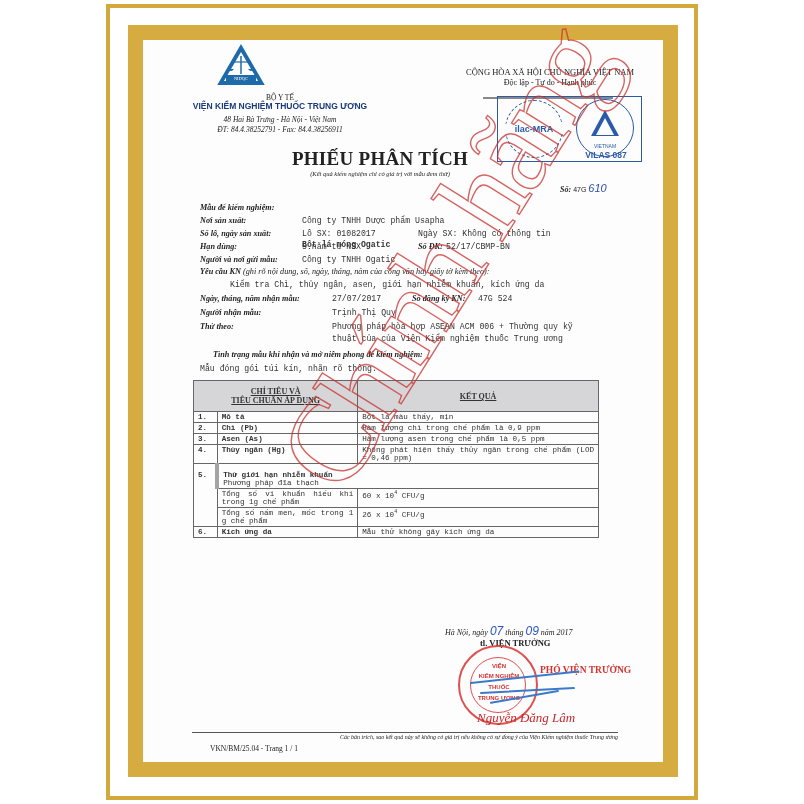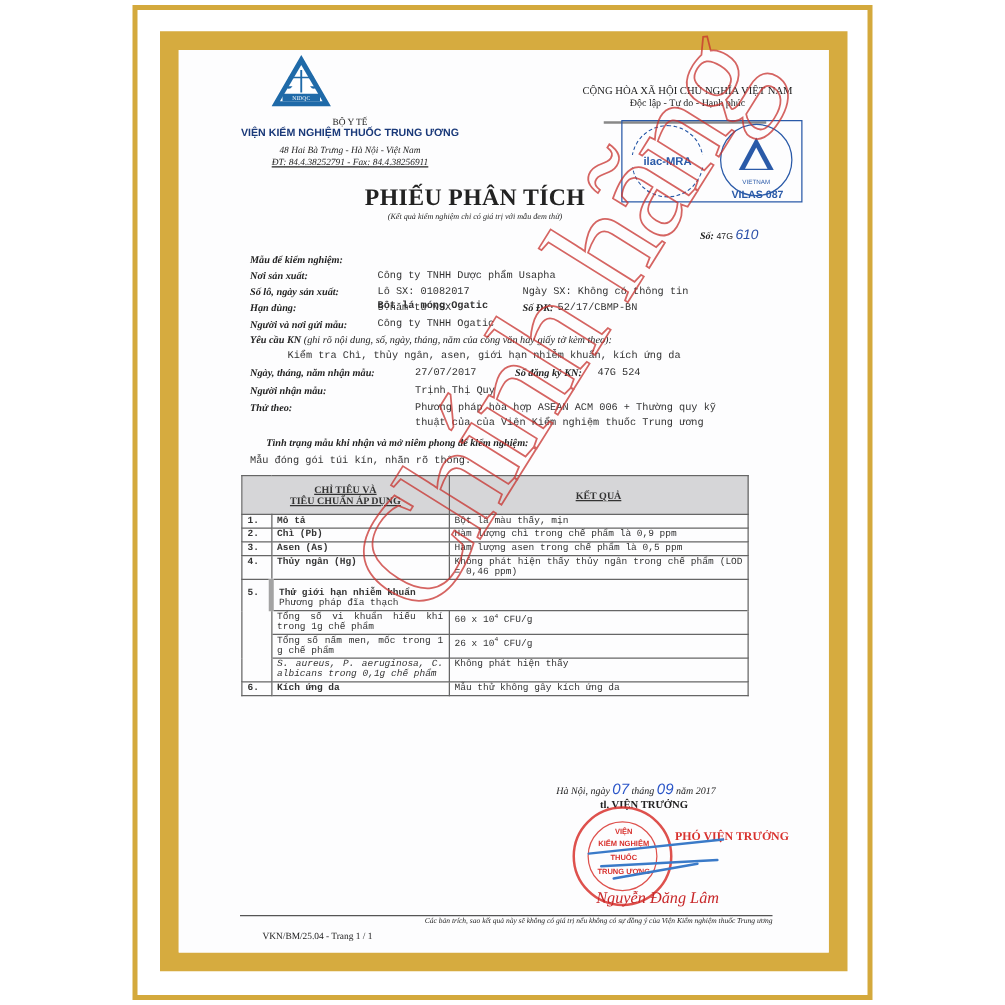--- a/index.html
+++ b/index.html
@@ -20,21 +20,21 @@
   .paper {
     position: absolute; left: 143px; top: 40px; width: 520px; height: 722px;
     background: #fdfdfe;
   }
 
   
   .logo { position: absolute; left: 217px; top: 44px; width: 48px; height: 42px; }
   .org-ministry { position: absolute; left: 140px; top: 93px; width: 280px; text-align: center; font-size: 7.5px; }
   .org-name { position: absolute; left: 140px; top: 101px; width: 280px; text-align: center; font-family: "Liberation Sans", sans-serif; font-weight: bold; font-size: 8.5px; color: #1b3a7a; }
   .org-addr { position: absolute; left: 140px; top: 115px; width: 280px; text-align: center; font-style: italic; font-size: 7.5px; }
-  .org-phone { position: absolute; left: 140px; top: 125px; width: 280px; text-align: center; font-style: italic; font-size: 7.5px; text-decoration: underline; }
+  .org-phone { position: absolute; left: 140px; top: 125px; width: 280px; text-align: center; font-style: italic; font-size: 7.5px; }
 
   
   .republic { position: absolute; left: 440px; top: 67px; width: 220px; text-align: center; font-size: 8.5px; }
   .motto { position: absolute; left: 440px; top: 78px; width: 220px; text-align: center; font-size: 8px; }
   .motto-line { position: absolute; left: 483px; top: 97px; width: 130px; height: 2px; background: #888; }
   .accred-box { position: absolute; left: 497px; top: 96px; width: 145px; height: 66px; border: 1.5px solid #2a5aa8; }
   .ilac { position: absolute; left: 505px; top: 100px; width: 58px; height: 58px; border-radius: 50%; border: 1px dashed #2a5aa8; }
   .ilac-text { position: absolute; left: 504px; top: 124px; width: 60px; text-align: center; font-family: "Liberation Sans", sans-serif; font-size: 9px; font-weight: bold; color: #2a5aa8; background: #fdfdfe; }
   .boa { position: absolute; left: 576px; top: 99px; width: 58px; height: 58px; border-radius: 50%; border: 1.5px solid #2a5aa8; }
   .boa-tri { position: absolute; left: 591px; top: 110px; width: 0; height: 0; border-left: 14px solid transparent; border-right: 14px solid transparent; border-bottom: 26px solid #2a5aa8; }
@@ -208,25 +208,20 @@
     <td class="col-no no-top no-bottom"></td>
     <td class="col-item justify">Tổng số vi khuẩn hiếu khí trong 1g chế phẩm</td>
     <td class="col-res"><span>60 x 10</span><sup style="font-size:5px;">4</sup><span> CFU/g</span></td>
   </tr>
   <tr>
     <td class="col-no no-top no-bottom"></td>
     <td class="col-item justify">Tổng số nấm men, mốc trong 1 g chế phẩm</td>
     <td class="col-res"><span>26 x 10</span><sup style="font-size:5px;">4</sup><span> CFU/g</span></td>
   </tr>
   <tr>
-    <td class="col-no no-top"></td>
-    <td class="col-item justify italic">S. aureus, P. aeruginosa, C. albicans trong 0,1g chế phẩm</td>
-    <td class="col-res">Không phát hiện thấy</td>
-  </tr>
-  <tr>
     <td class="col-no">6.</td>
     <td class="col-item item-bold">Kích ứng da</td>
     <td class="col-res">Mẫu thử không gây kích ứng da</td>
   </tr>
 </tbody>
   </table>
 
 <div class="place-date">
   <span>Hà Nội, ngày</span>
   <span class="hand">07</span>

